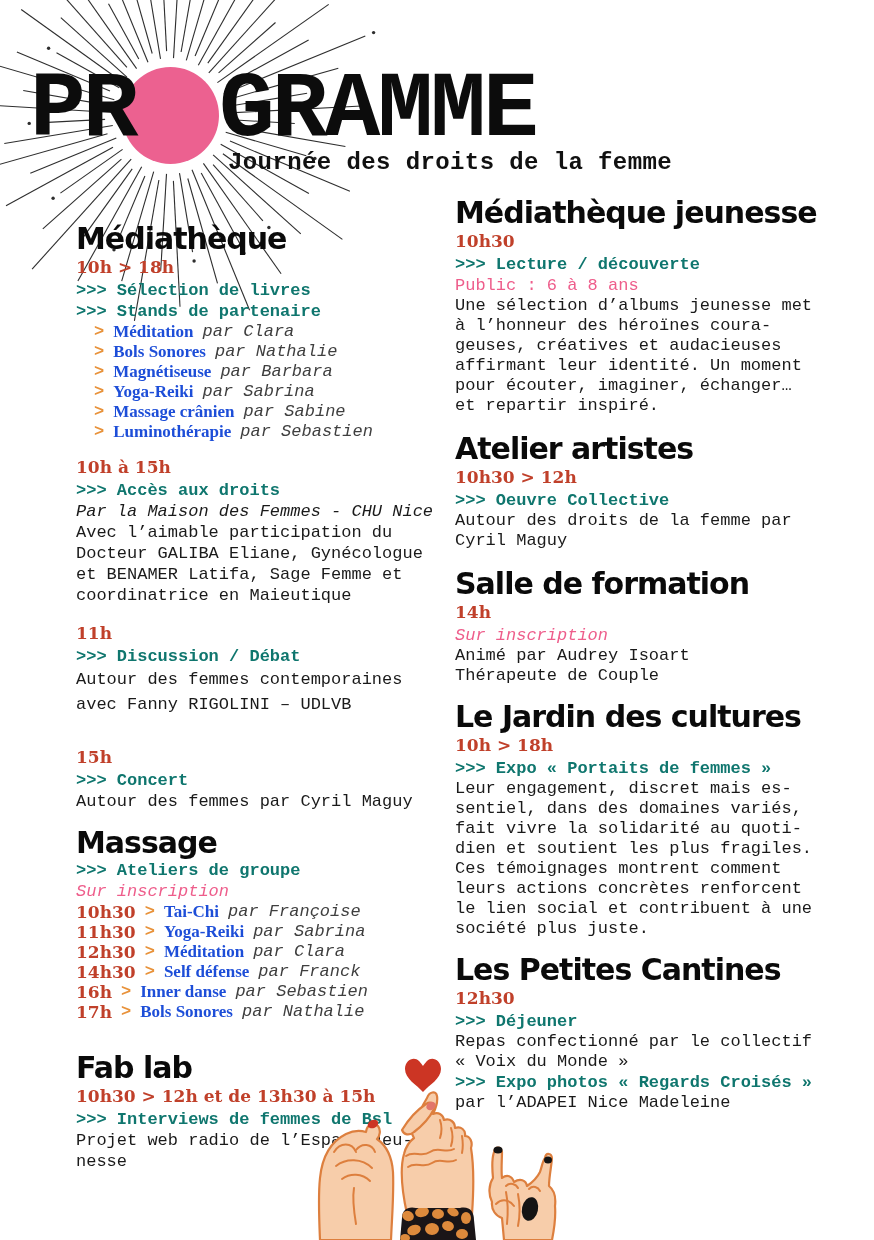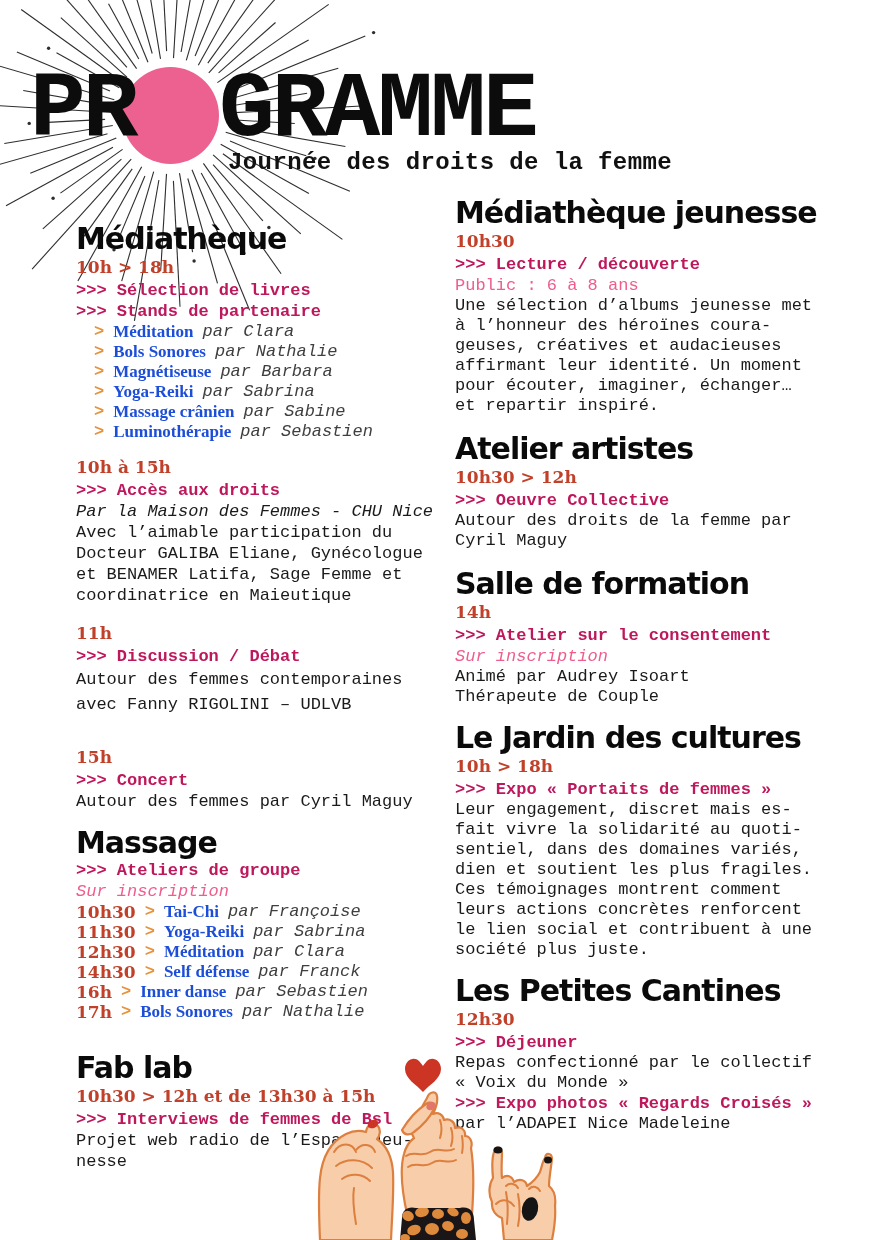--- a/index.html
+++ b/index.html
@@ -16,21 +16,21 @@
   .subtitle{position:absolute;left:228px;top:149px;font-weight:bold;font-size:24px;
             letter-spacing:.4px;color:#111;white-space:nowrap;}
   
   .col{position:absolute;font-size:17px;}
   .col-left{left:76px;top:222px;width:372px;}
   .col-right{left:455px;top:196px;width:390px;}
   .h2{margin:0 0 1px 0;font-family:"DejaVu Sans",sans-serif;font-weight:800;font-size:30px;
       line-height:33px;letter-spacing:-1px;color:#0a0a0a;}
   .time{font-family:"DejaVu Serif",serif;font-weight:bold;font-size:17px;line-height:23px;
         margin-bottom:1px;color:#c0402a;white-space:nowrap;}
-  .teal{color:#be185d;font-weight:bold;line-height:21px;white-space:nowrap;}
+  .teal{color:#0f766e;font-weight:bold;line-height:21px;white-space:nowrap;}
   .pink{color:#ee5d8b;line-height:21px;white-space:nowrap;}
   .italic{font-style:italic;}
   .bl{line-height:21px;white-space:nowrap;}
   .bl-wide{line-height:25px;}
   .col-right .bl{line-height:20px;}
   .plist{padding-left:18px;}
   .prow,.srow{display:flex;gap:9px;line-height:20px;white-space:nowrap;}
   .arr{color:#e8923a;font-weight:bold;}
   .pname{font-weight:bold;color:#1d4ed8;font-family:Liberation Serif, serif;}
   .pby{font-style:italic;color:#3f3f3f;}
@@ -255,33 +255,32 @@
       <h2 class="h2">Atelier artistes</h2>
       <div class="time">10h30 &gt; 12h</div>
       <div class="teal">&gt;&gt;&gt; Oeuvre Collective</div>
       <div class="bl">Autour des droits de la femme par</div>
       <div class="bl">Cyril Maguy</div>
     </div>
 
     <div class="sec g16">
       <h2 class="h2">Salle de formation</h2>
       <div class="time">14h</div>
-      <div class="teal">&gt;&gt;&gt; Atelier sur le consentement</div>
       <div class="pink italic">Sur inscription</div>
       <div class="bl">Animé par Audrey Isoart</div>
       <div class="bl">Thérapeute de Couple</div>
     </div>
 
     <div class="sec g14">
       <h2 class="h2">Le Jardin des cultures</h2>
       <div class="time">10h &gt; 18h</div>
       <div class="teal">&gt;&gt;&gt; Expo « Portaits de femmes »</div>
       <div class="bl">Leur engagement, discret mais es-</div>
+      <div class="bl">sentiel, dans des domaines variés,</div>
       <div class="bl">fait vivre la solidarité au quoti-</div>
-      <div class="bl">sentiel, dans des domaines variés,</div>
       <div class="bl">dien et soutient les plus fragiles.</div>
       <div class="bl">Ces témoignages montrent comment</div>
       <div class="bl">leurs actions concrètes renforcent</div>
       <div class="bl">le lien social et contribuent à une</div>
       <div class="bl">société plus juste.</div>
     </div>
 
     <div class="sec g14">
       <h2 class="h2">Les Petites Cantines</h2>
       <div class="time">12h30</div>

